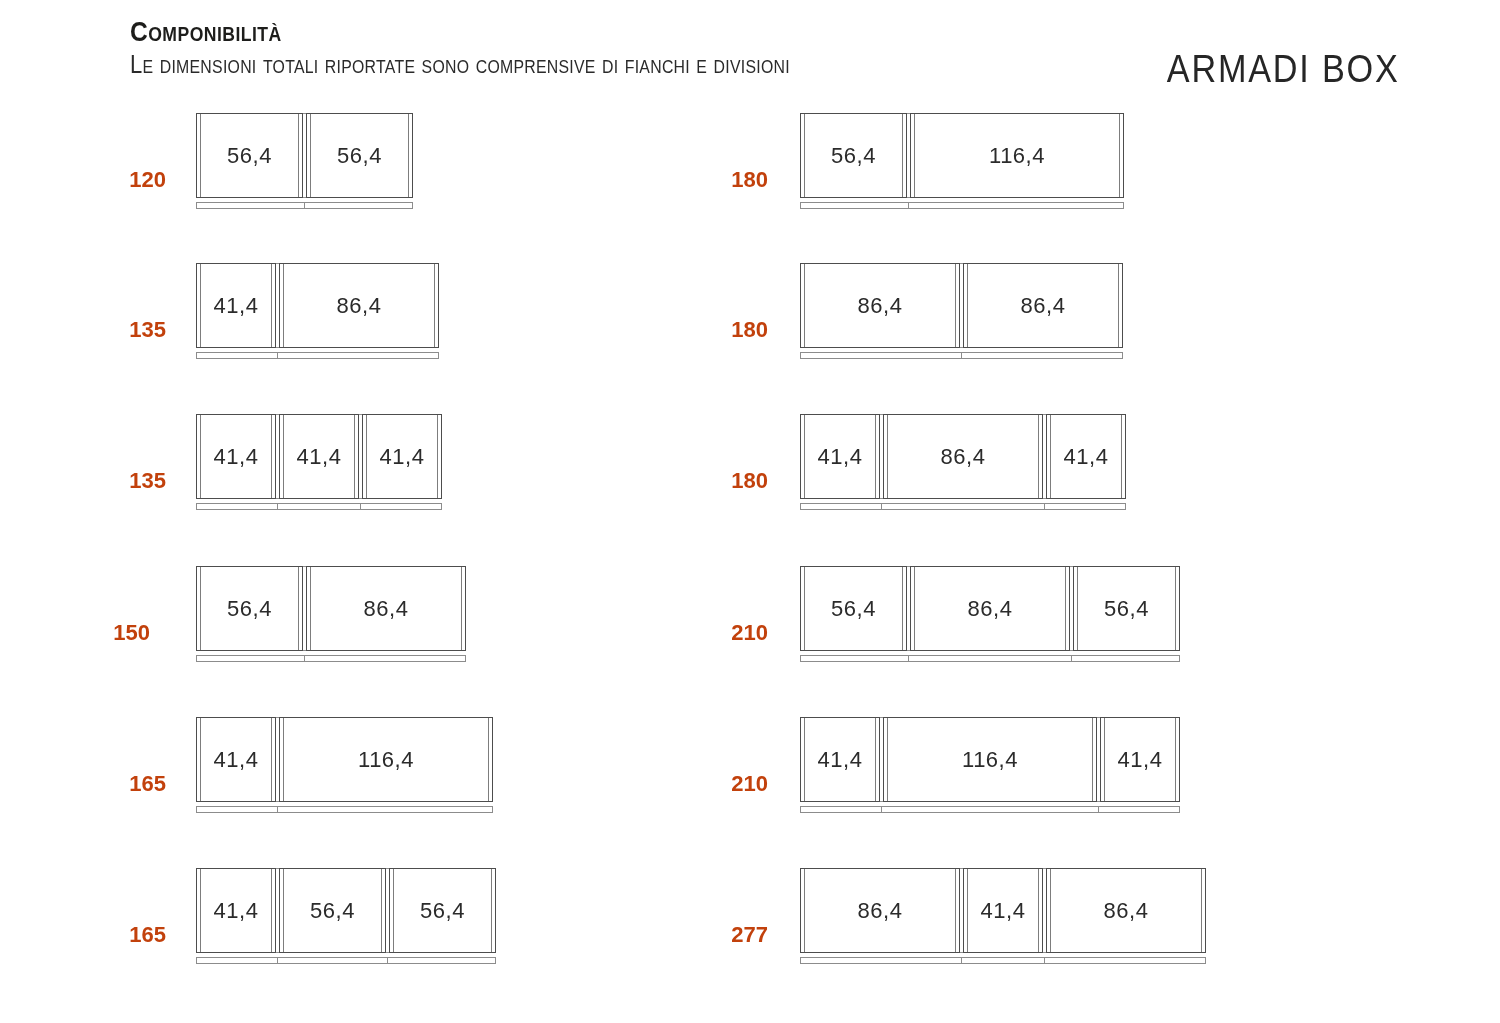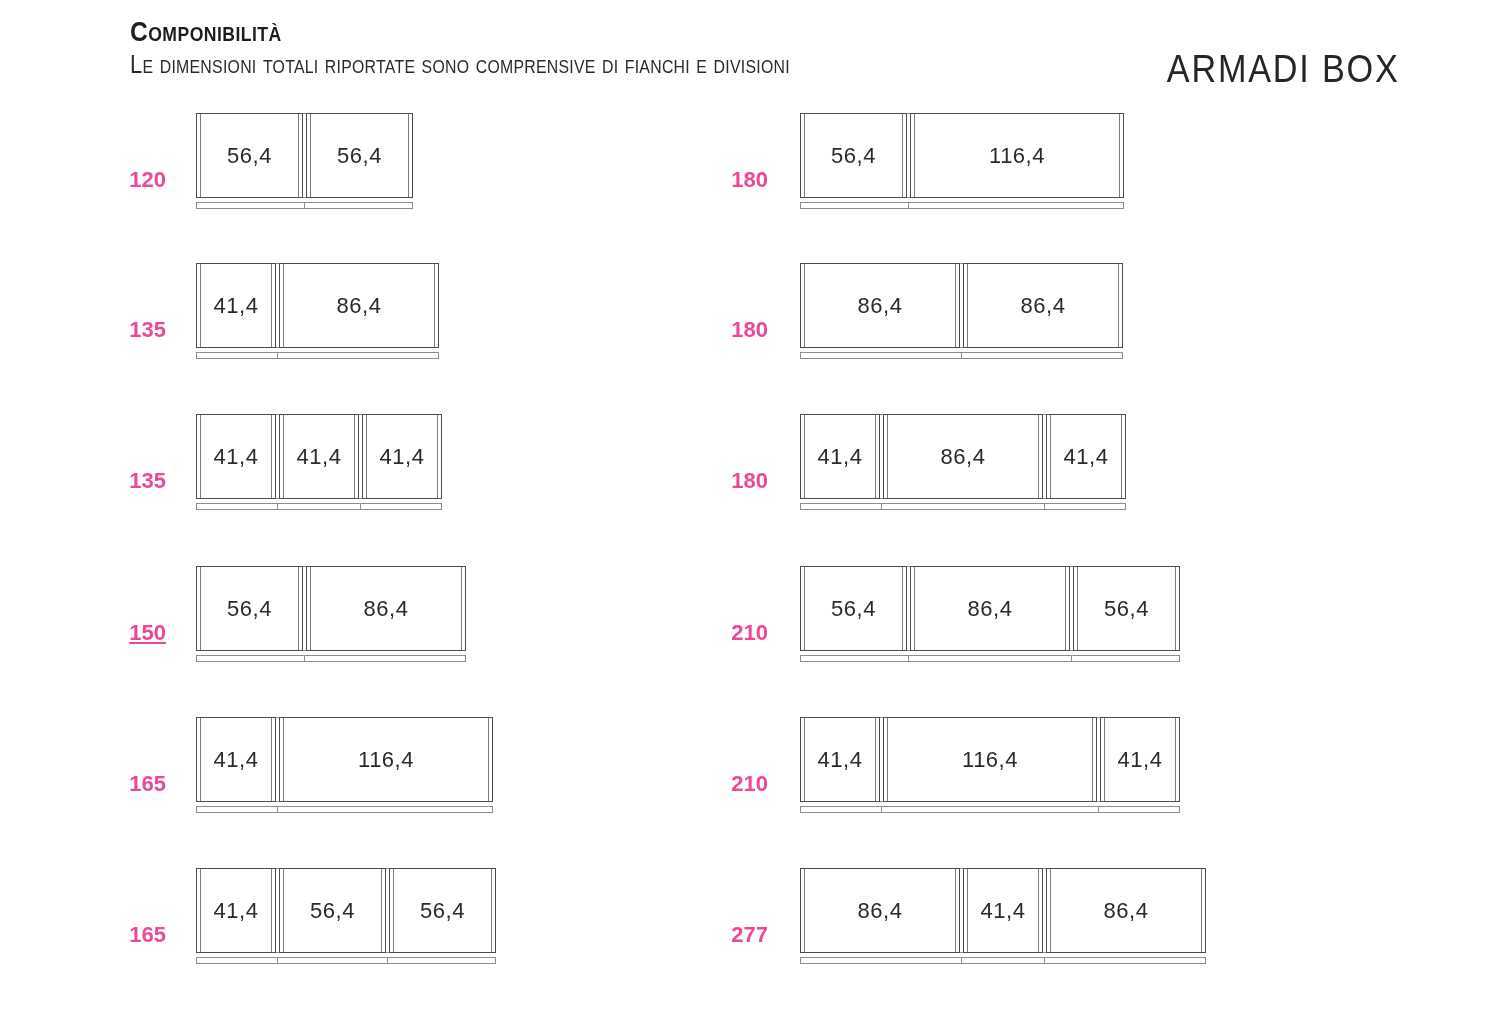--- a/index.html
+++ b/index.html
@@ -38,21 +38,21 @@
     color:#262626;
   }
   
   .diagram{position:absolute;}
   .dlabel{
     position:absolute;
     bottom:18px;
     right:100%;
     font-size:22px;font-weight:bold;
     white-space:nowrap;
-    color:#ec4899;
+    color:#c2410c;
     line-height:22px;
   }
   .hline{
     position:absolute;left:0;height:1px;background:#8c8c8c;
   }
   .cell{
     position:absolute;top:0;
     height:85px;
     box-sizing:border-box;
     border:1px solid #4d4d4d;
@@ -146,21 +146,21 @@
           <div class="side-line-left"></div>
           <span class="cell-num">41,4</span>
           <div class="side-line-right"></div>
         </div>
         <div class="plinth" style="top: 89px; width: 246px;">
           <div class="plinth-div" style="left: 80px;"></div>
           <div class="plinth-div" style="left: 163px;"></div>
         </div>
       </div>
       <div class="diagram" style="left: 196px; top: 566px; width: 270px; height: 96px;">
-        <div class="dlabel" style="margin-right: 30px; text-decoration: underline;">150</div>
+        <div class="dlabel" style="margin-right: 46px;">150</div>
         <div class="hline" style="top: 0px; width: 270px;"></div>
         <div class="hline" style="top: 84px; width: 270px;"></div>
         <div class="cell" style="left: 0px; width: 107px;">
           <div class="side-line-left"></div>
           <span class="cell-num">56,4</span>
           <div class="side-line-right"></div>
         </div>
         <div class="cell" style="left: 110px; width: 160px;">
           <div class="side-line-left"></div>
           <span class="cell-num">86,4</span>

